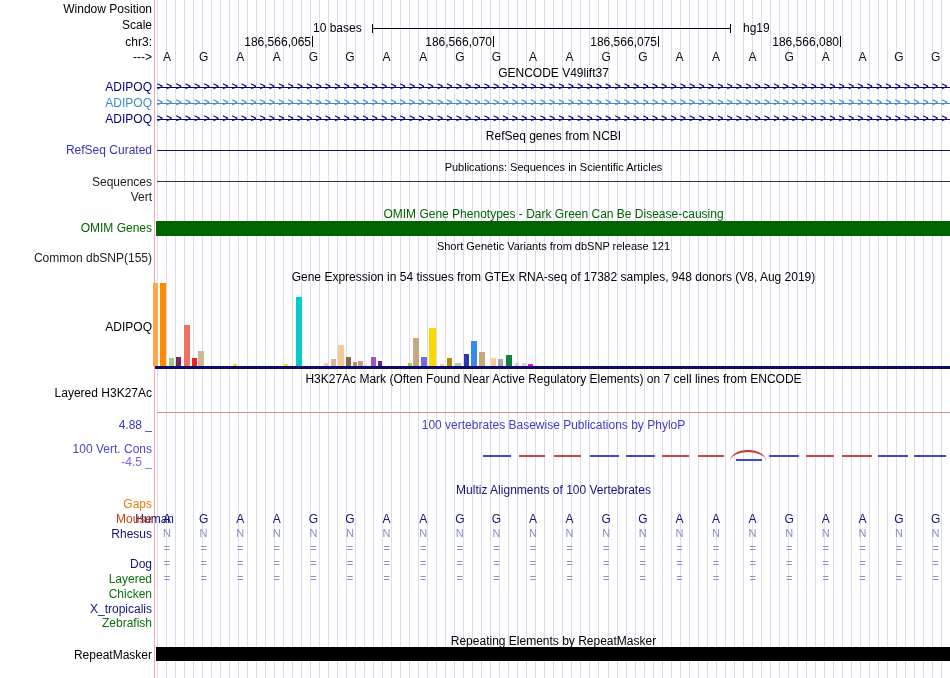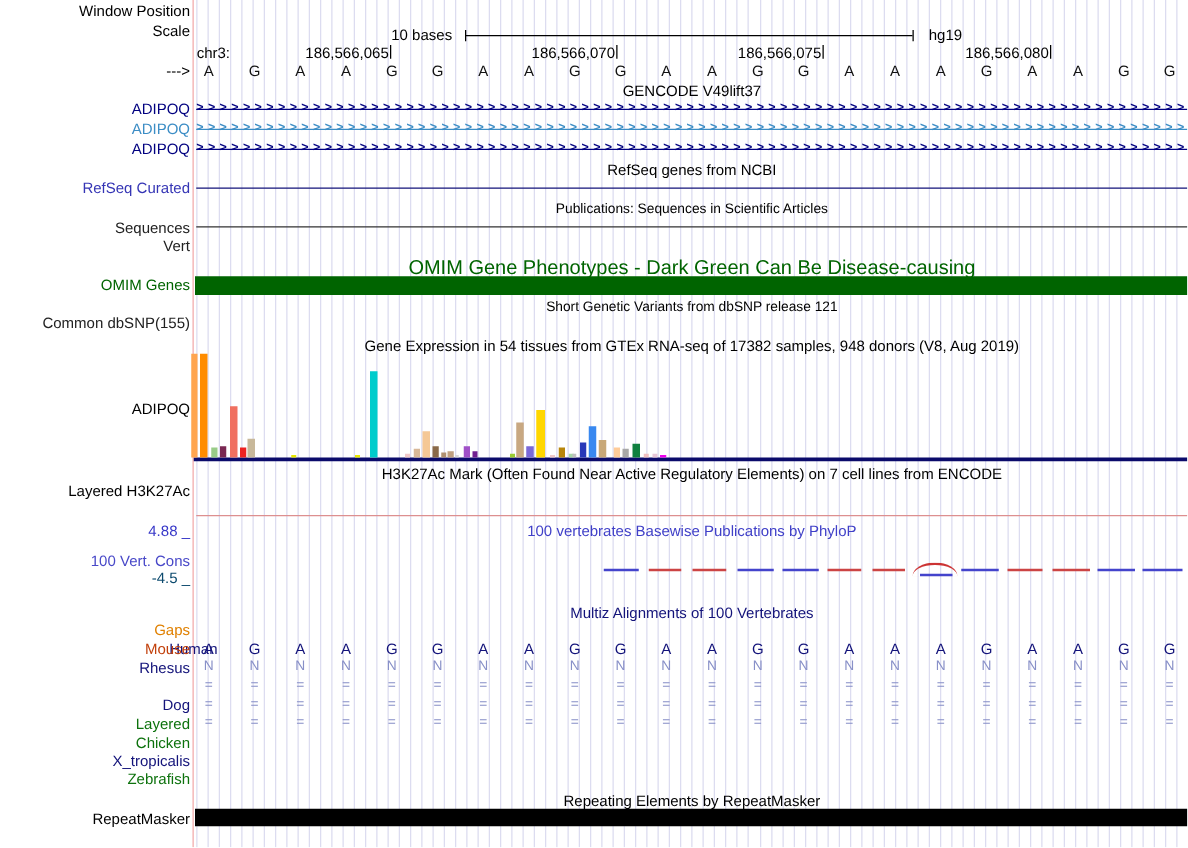--- a/index.html
+++ b/index.html
@@ -145,49 +145,49 @@
   <div id="ruler">
       <div class="hline" style="left: 372px; top: 28px; width: 358px; height: 1px; background: rgb(0, 0, 0);"></div>
       <div class="tick" style="left: 372px; top: 24px; height: 9px;"></div>
       <div class="tick" style="left: 730px; top: 24px; height: 9px;"></div>
     </div>
   <div class="ruler-text" style="top:22px;left:743px">hg19</div>
 
   <div id="dyn-layer">
       <div class="left-label" style="top: 3px; color: rgb(0, 0, 0);">Window Position</div>
       <div class="left-label" style="top: 19px; color: rgb(0, 0, 0);">Scale</div>
-      <div class="left-label" style="top: 36px; color: rgb(0, 0, 0); padding-left: 32px;">chr3:</div>
+      <div class="left-label" style="top: 36px; color: rgb(0, 0, 0);">chr3:</div>
       <div class="left-label" style="top: 51px; color: rgb(0, 0, 0);">---&gt;</div>
       <div class="left-label" style="top: 81px; color: rgb(0, 0, 128);">ADIPOQ</div>
       <div class="left-label" style="top: 97px; color: rgb(60, 141, 197);">ADIPOQ</div>
       <div class="left-label" style="top: 113px; color: rgb(0, 0, 128);">ADIPOQ</div>
       <div class="left-label" style="top: 144px; color: rgb(53, 53, 181);">RefSeq Curated</div>
       <div class="left-label" style="top: 176px; color: rgb(34, 34, 34);">Sequences</div>
       <div class="left-label" style="top: 191px; color: rgb(34, 34, 34);">Vert</div>
       <div class="left-label" style="top: 222px; color: rgb(0, 100, 0);">OMIM Genes</div>
       <div class="left-label" style="top: 252px; color: rgb(34, 34, 34);">Common dbSNP(155)</div>
       <div class="left-label" style="top: 321px; color: rgb(0, 0, 0);">ADIPOQ</div>
       <div class="left-label" style="top: 387px; color: rgb(0, 0, 0);">Layered H3K27Ac</div>
       <div class="left-label" style="top: 419px; color: rgb(55, 55, 200);">4.88 _</div>
       <div class="left-label" style="top: 443px; color: rgb(72, 72, 200);">100 Vert. Cons</div>
-      <div class="left-label" style="top: 456px; color: #0c4a6e;">-4.5 _</div>
+      <div class="left-label" style="top: 456px; color: #8b5cf6;">-4.5 _</div>
       <div class="left-label" style="top: 498px; color: rgb(224, 128, 0);">Gaps</div>
       <div class="left-label" style="top: 513px; color: rgb(19, 19, 122); padding-left: 22px;">Human</div>
       <div class="left-label" style="top: 528px; color: rgb(19, 19, 122);">Rhesus</div>
       <div class="left-label" style="top: 513px; color: #c2410c;">Mouse</div>
       <div class="left-label" style="top: 558px; color: rgb(19, 19, 122);">Dog</div>
       <div class="left-label" style="top: 573px; color: rgb(13, 114, 13);">Layered</div>
       <div class="left-label" style="top: 588px; color: rgb(13, 114, 13);">Chicken</div>
       <div class="left-label" style="top: 603px; color: rgb(19, 19, 122);">X_tropicalis</div>
       <div class="left-label" style="top: 617px; color: rgb(13, 114, 13);">Zebrafish</div>
       <div class="left-label" style="top: 649px; color: rgb(0, 0, 0);">RepeatMasker</div>
       <div class="center-title" style="top: 67px; color: rgb(0, 0, 0); font-size: 12px;">GENCODE V49lift37</div>
       <div class="center-title" style="top: 130px; color: rgb(0, 0, 0); font-size: 12px;">RefSeq genes from NCBI</div>
       <div class="center-title" style="top: 161px; color: rgb(0, 0, 0); font-size: 11px;">Publications: Sequences in Scientific Articles</div>
-      <div class="center-title" style="top: 208px; color: rgb(0, 100, 0); font-size: 16px;">OMIM Gene Phenotypes - Dark Green Can Be Disease-causing</div>
+      <div class="center-title" style="top: 208px; color: rgb(0, 100, 0); font-size: 12px;">OMIM Gene Phenotypes - Dark Green Can Be Disease-causing</div>
       <div class="center-title" style="top: 240px; color: rgb(0, 0, 0); font-size: 11px;">Short Genetic Variants from dbSNP release 121</div>
       <div class="center-title" style="top: 271px; color: rgb(0, 0, 0); font-size: 12px;">Gene Expression in 54 tissues from GTEx RNA-seq of 17382 samples, 948 donors (V8, Aug 2019)</div>
       <div class="center-title" style="top: 373px; color: rgb(0, 0, 0); font-size: 12px;">H3K27Ac Mark (Often Found Near Active Regulatory Elements) on 7 cell lines from ENCODE</div>
       <div class="center-title" style="top: 419px; color: rgb(64, 64, 200); font-size: 12px;">100 vertebrates Basewise Publications by PhyloP</div>
       <div class="center-title" style="top: 484px; color: rgb(19, 19, 122); font-size: 12px;">Multiz Alignments of 100 Vertebrates</div>
       <div class="center-title" style="top: 635px; color: rgb(0, 0, 0); font-size: 12px;">Repeating Elements by RepeatMasker</div>
       <div class="pos-label" style="left: 311px; top: 36px;">186,566,065</div>
       <div class="tick" style="left: 312px; top: 36px; height: 11px;"></div>
       <div class="pos-label" style="left: 492px; top: 36px;">186,566,070</div>
       <div class="tick" style="left: 493px; top: 36px; height: 11px;"></div>

